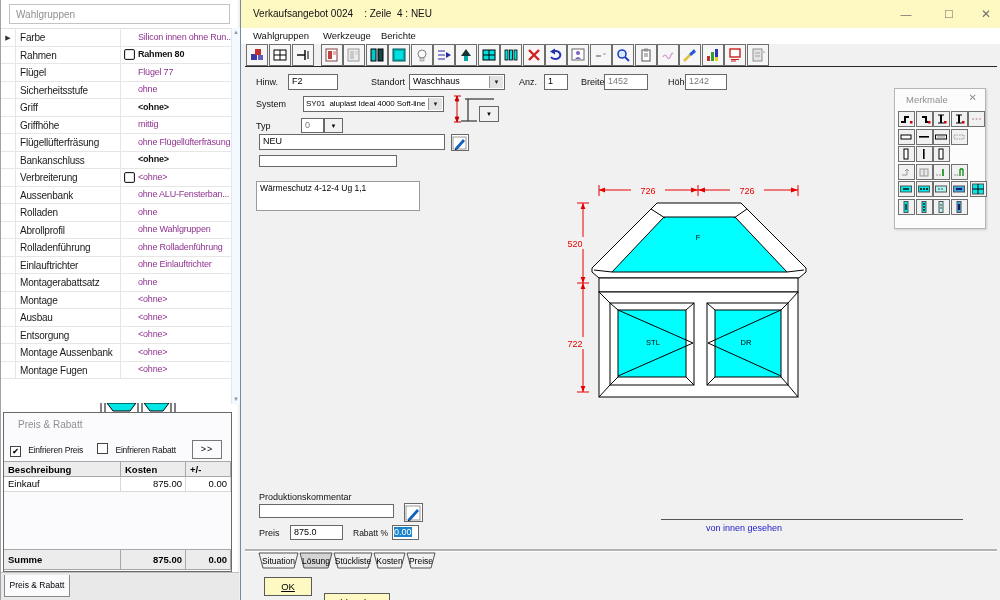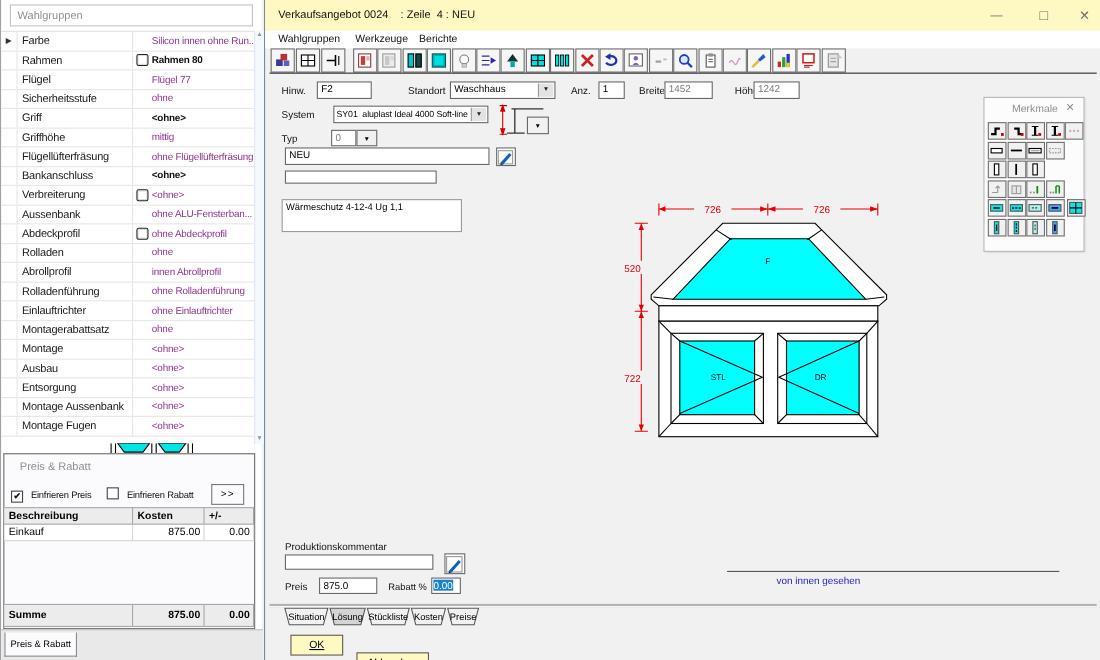--- a/index.html
+++ b/index.html
@@ -59,21 +59,21 @@
   #toolbar{position:absolute;left:0;top:44px;width:100%;height:22px;}
   .tbtn{position:absolute;top:0;width:22px;height:22px;background:#f6f6f6;border:1px solid #6e6e6e;
         box-sizing:border-box;display:flex;align-items:center;justify-content:center;}
   .tbtn svg{width:16px;height:16px;}
   #tb-line{position:absolute;left:4px;top:66px;width:752px;height:1px;background:#282828;}
   
   #drawing-svg{position:absolute;left:300px;top:178px;}
   
   #merkmale{position:absolute;left:653px;top:88px;width:92px;height:141px;background:#fcfcfc;
             border:1px solid #b5b5b5;box-sizing:border-box;box-shadow:1px 1px 2px rgba(0,0,0,.15);}
-  #mm-title{position:absolute;left:25px;top:5px;color:#8f8f8f;font-size:9.5px;text-align:right;}
+  #mm-title{position:absolute;left:11px;top:5px;color:#8f8f8f;font-size:9.5px;text-align:right;}
   #mm-close{position:absolute;right:8px;top:3px;color:#8f8f8f;font-size:10px;}
   .mmbtn{position:absolute;width:17px;height:16px;background:#f1f1f1;border:1px solid #707070;
          box-sizing:border-box;display:flex;align-items:center;justify-content:center;}
   .mmbtn svg{width:15px;height:14px;}
   
   #von-innen-line{position:absolute;left:420px;top:519px;width:302px;height:1px;background:#555;}
   #von-innen{position:absolute;left:465px;top:523px;color:#2222cc;font-size:9px;}
   #groove{position:absolute;left:4px;top:549px;width:752px;height:2px;background:#b2b2b2;border-bottom:1px solid #fff;}
   .btn{position:absolute;background:#fef9c3;border:1px solid #5a5a5a;font-size:9.5px;text-align:center;box-sizing:border-box;}
 </style>
@@ -142,37 +142,29 @@
         <div class="wg-value mag">&lt;ohne&gt;</div>
       </div>
       <div class="wg-row">
         <div class="wg-gutter"></div>
         <div class="wg-label">Aussenbank</div>
         <div class="wg-iconslot"></div>
         <div class="wg-value mag">ohne ALU-Fensterban...</div>
       </div>
       <div class="wg-row">
         <div class="wg-gutter"></div>
-        <div class="wg-label">Abdeckprofil</div>
-        <div class="wg-iconslot">
-          <div class="wg-icon"></div>
-        </div>
-        <div class="wg-value mag">ohne Abdeckprofil</div>
-      </div>
-      <div class="wg-row">
-        <div class="wg-gutter"></div>
         <div class="wg-label">Rolladen</div>
         <div class="wg-iconslot"></div>
         <div class="wg-value mag">ohne</div>
       </div>
       <div class="wg-row">
         <div class="wg-gutter"></div>
         <div class="wg-label">Abrollprofil</div>
         <div class="wg-iconslot"></div>
-        <div class="wg-value mag">innen Abrollprofil</div>
+        <div class="wg-value mag">ohne Wahlgruppen</div>
       </div>
       <div class="wg-row">
         <div class="wg-gutter"></div>
         <div class="wg-label">Rolladenführung</div>
         <div class="wg-iconslot"></div>
         <div class="wg-value mag">ohne Rolladenführung</div>
       </div>
       <div class="wg-row">
         <div class="wg-gutter"></div>
         <div class="wg-label">Einlauftrichter</div>

